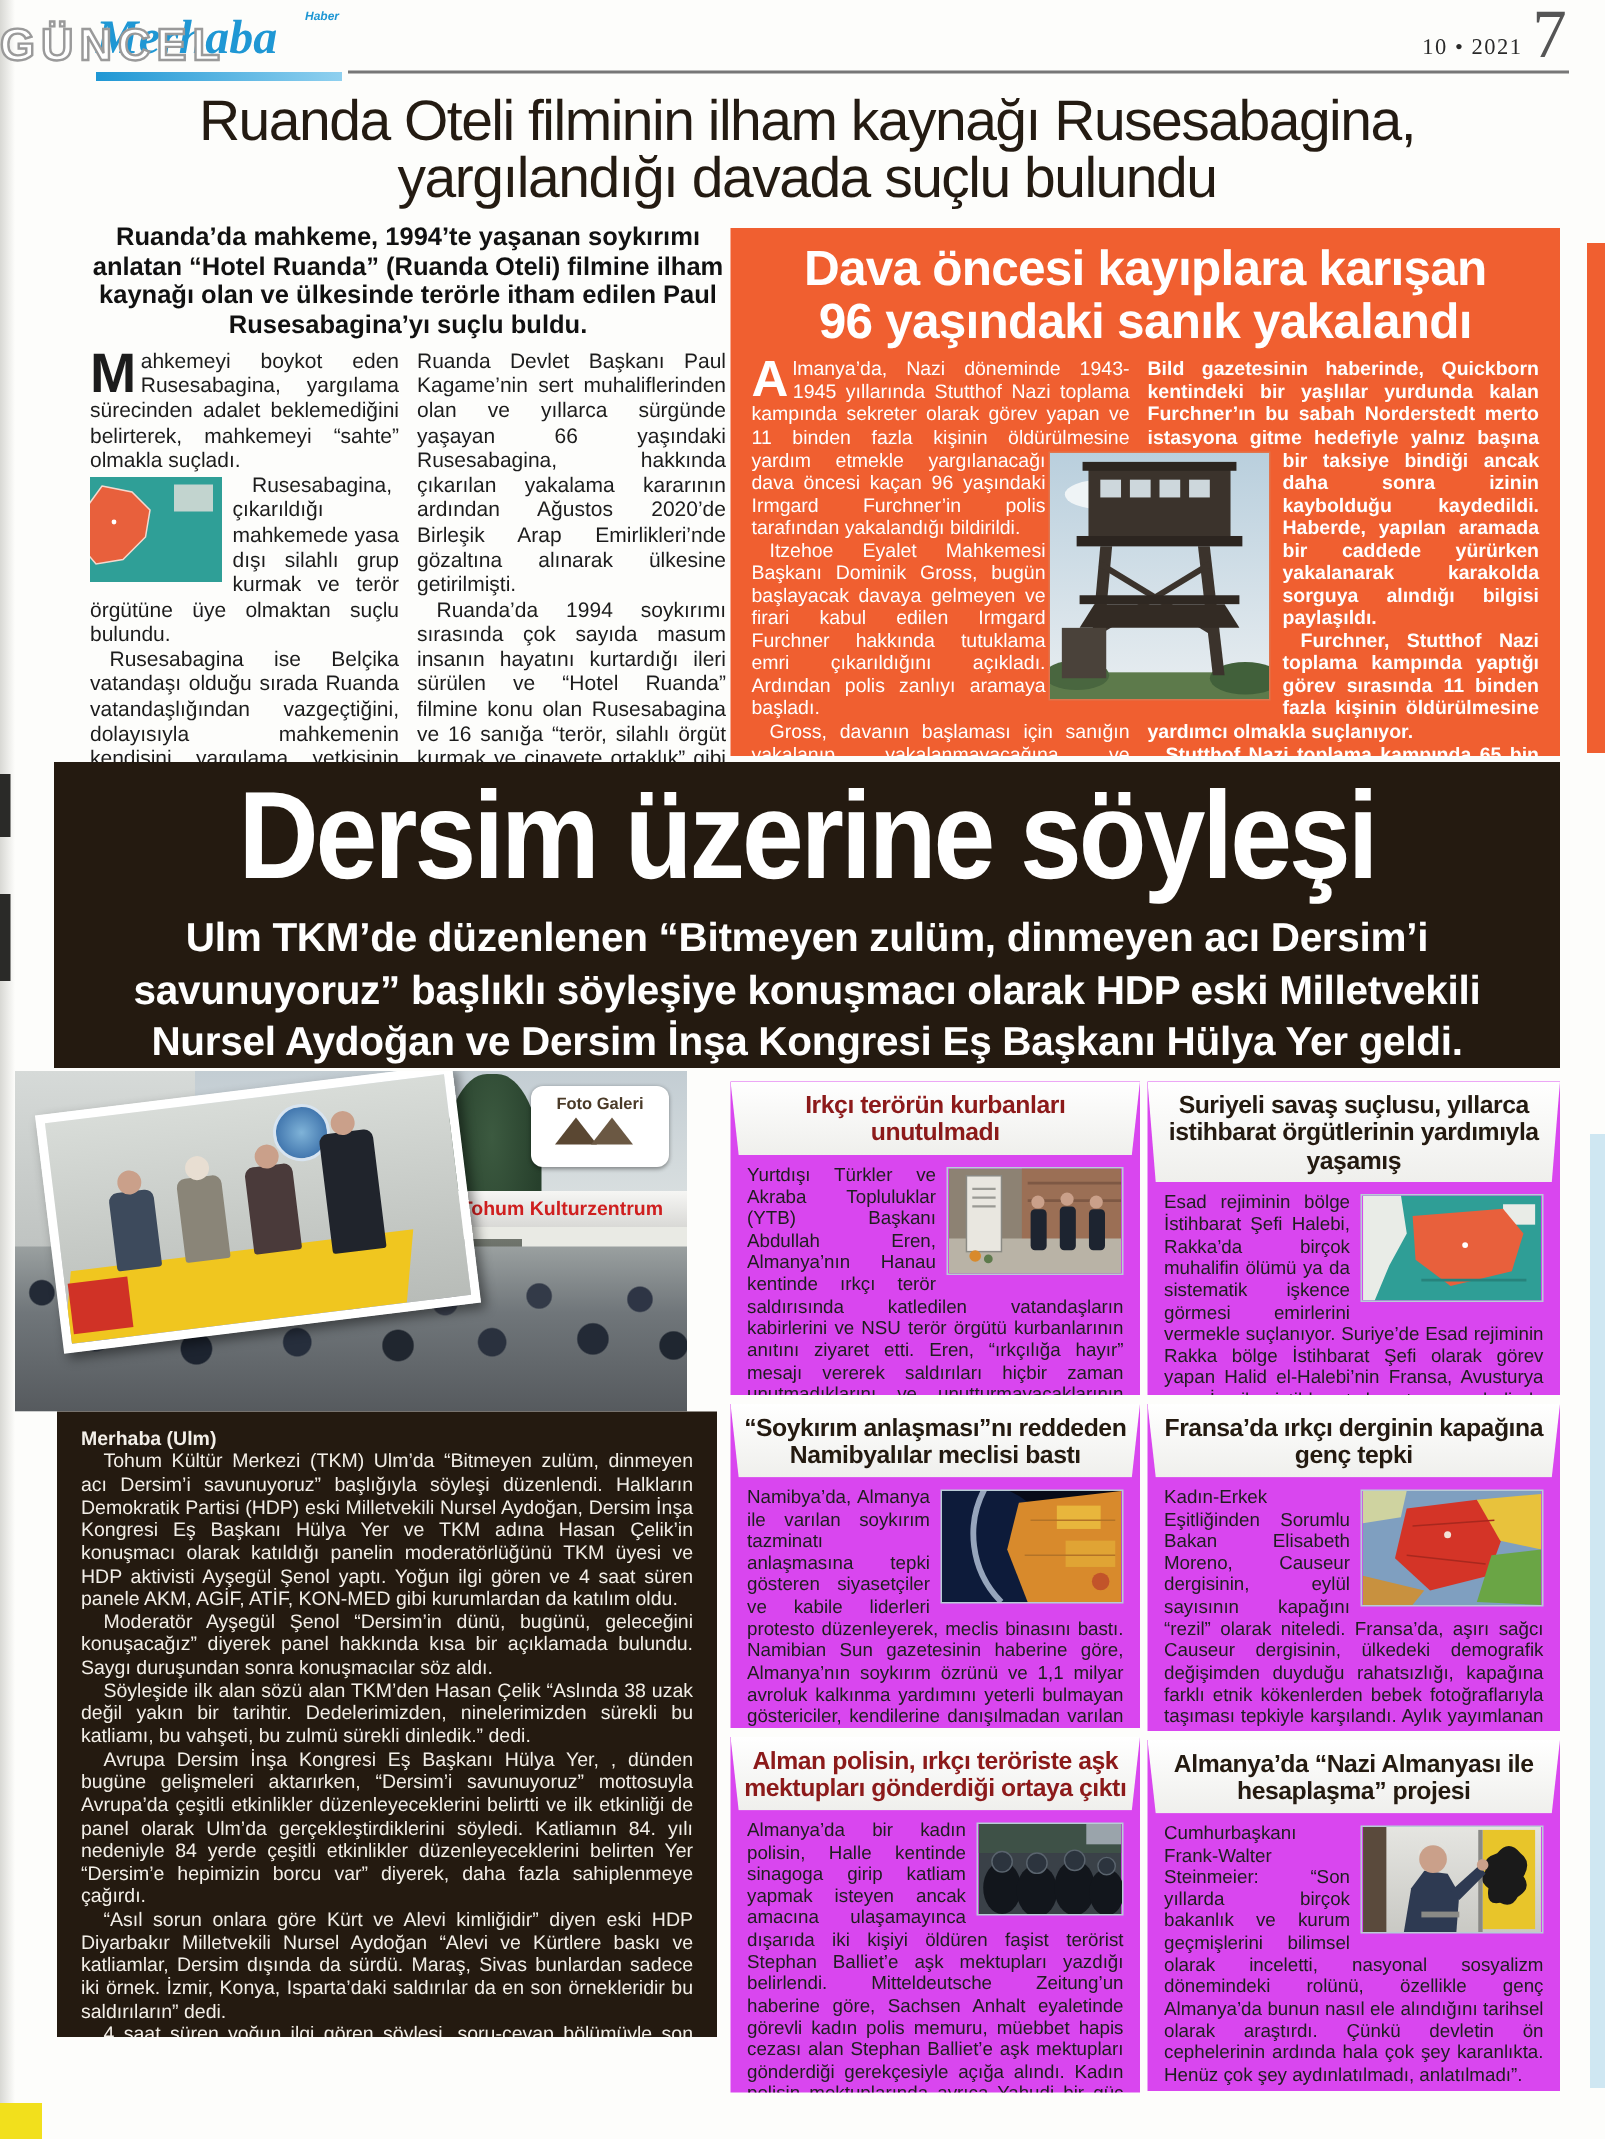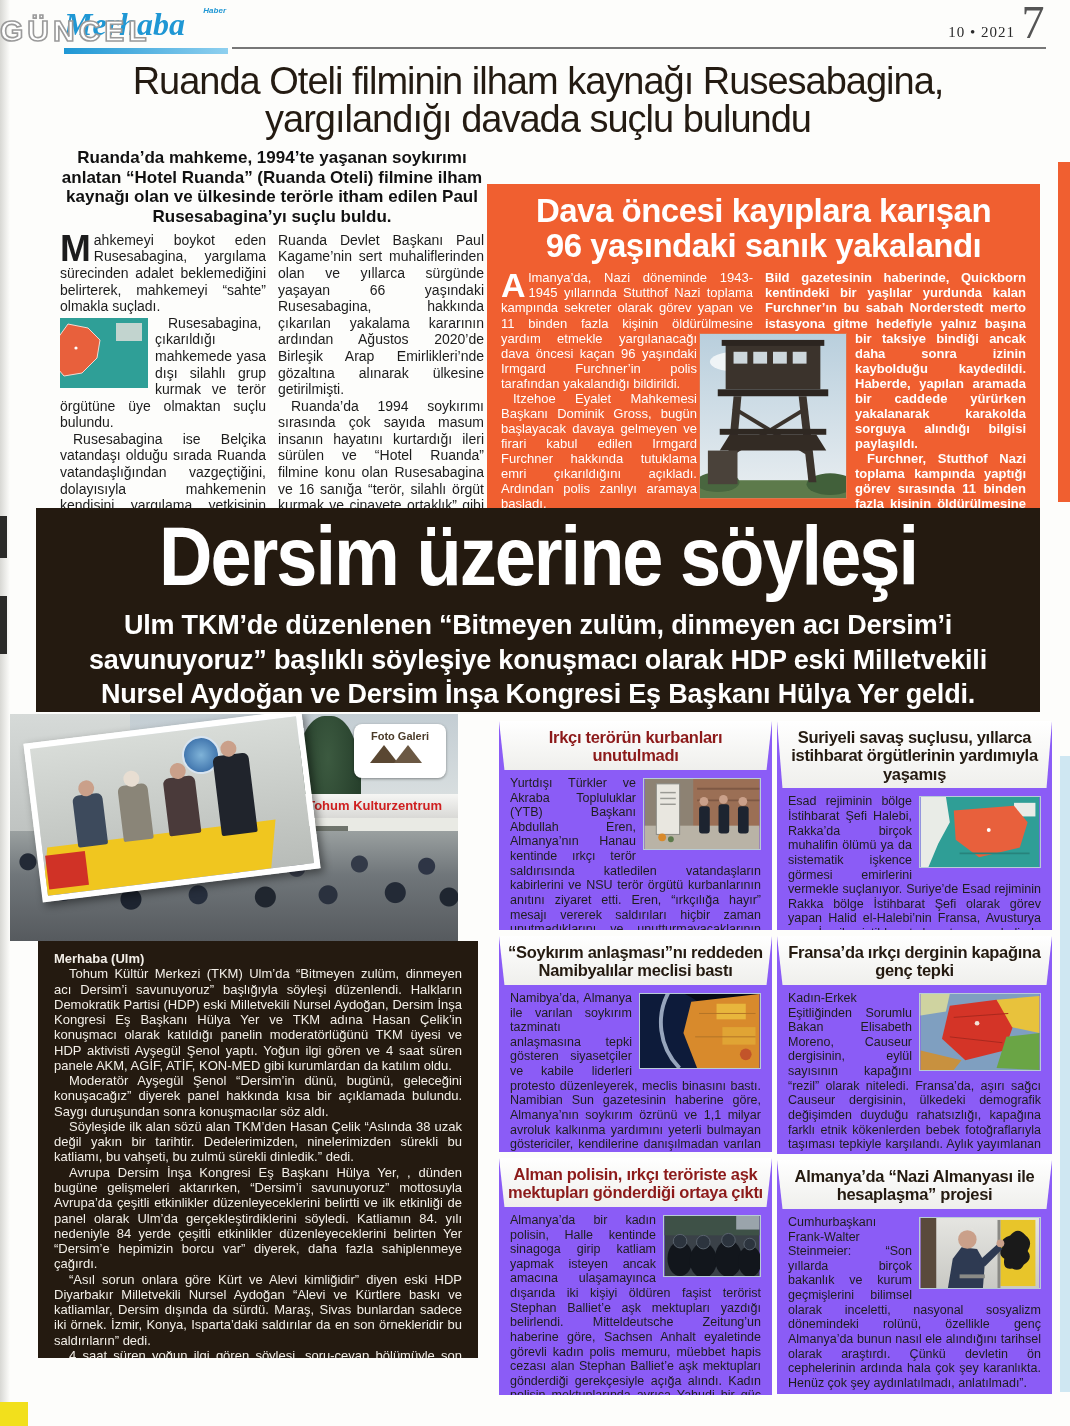--- a/index.html
+++ b/index.html
@@ -34,21 +34,21 @@
   .cols{display:flex;gap:12px;margin-top:5px;}
   .col{flex:1;font-size:14px;line-height:1.185;text-align:justify;}
   .col p{margin:0;text-indent:13px;}
   .col p.first{text-indent:0;}
   .dropcap{float:left;font-size:37px;line-height:.82;font-weight:bold;padding:2px 3px 0 0;
            text-indent:0;}
   .map-rwanda{float:left;width:132px;height:70px;margin:3px 7px 2px -44px;}
 
   
   .furchner{left:487px;top:152px;width:553px;height:352px;background:#f05f30;
-            color:#fff;padding:10px 14px;box-sizing:border-box;overflow:hidden;margin-top:32px;}
+            color:#fff;padding:10px 14px;box-sizing:border-box;overflow:hidden;}
   .furchner h2{margin:0 0 7px 0;text-align:center;font-size:33px;line-height:1.05;
                font-weight:900;letter-spacing:-.5px;}
   .fcols{display:flex;gap:12px;}
   .fcol{font-size:13px;line-height:1.16;text-align:justify;}
   .fcol.l{flex:0 0 48%;}
   .fcol.r{flex:1;font-weight:bold;}
   .fcol p{margin:0;text-indent:12px;}
   .fcol p.first{text-indent:0;}
   .dropcap.w{color:#fff;font-size:34px;}
   .tower-spacer{float:right;width:56px;height:168px;}
@@ -121,21 +121,21 @@
   .mountains .t2{left:40px;border-bottom-color:#6b5843;}
 
   
   .ulm-box{left:38px;top:941px;width:440px;height:417px;background:#241a10;color:#f3efe8;
            padding:10px 16px;box-sizing:border-box;overflow:hidden;font-size:13px;
            line-height:1.175;text-align:justify;}
   .ulm-box .byline{font-weight:bold;margin:0;text-indent:0;}
   .ulm-box p{margin:0;text-indent:15px;}
 
   
-  .blue-box{background:#8b5cf6;padding:0 11px 8px;box-sizing:border-box;overflow:hidden;margin-left:12px;}
+  .blue-box{background:#d946ef;padding:0 11px 8px;box-sizing:border-box;overflow:hidden;}
   .blue-box h3{margin:0 -11px 6px;padding:7px 8px 5px;text-align:center;font-size:16.5px;
                line-height:1.12;font-weight:800;letter-spacing:-.3px;color:#241a10;
                background:linear-gradient(180deg,#ffffff,#efefec);
                clip-path:polygon(0 0,100% 0,98% 100%,2% 100%);}
   .blue-box h3.red{color:#8c1a1a;}
   .blue-box .sbody{font-size:12.5px;line-height:1.17;text-align:justify;color:#1e1e1e;}
   .simg{float:right;margin:2px 0 3px 7px;border:1px solid #b8ccd6;box-sizing:border-box;}
   .m1{left:487px;top:721px;width:273px;height:209px;}
   .m2{left:487px;top:936px;width:273px;height:216px;}
   .m3{left:487px;top:1158px;width:273px;height:237px;}

